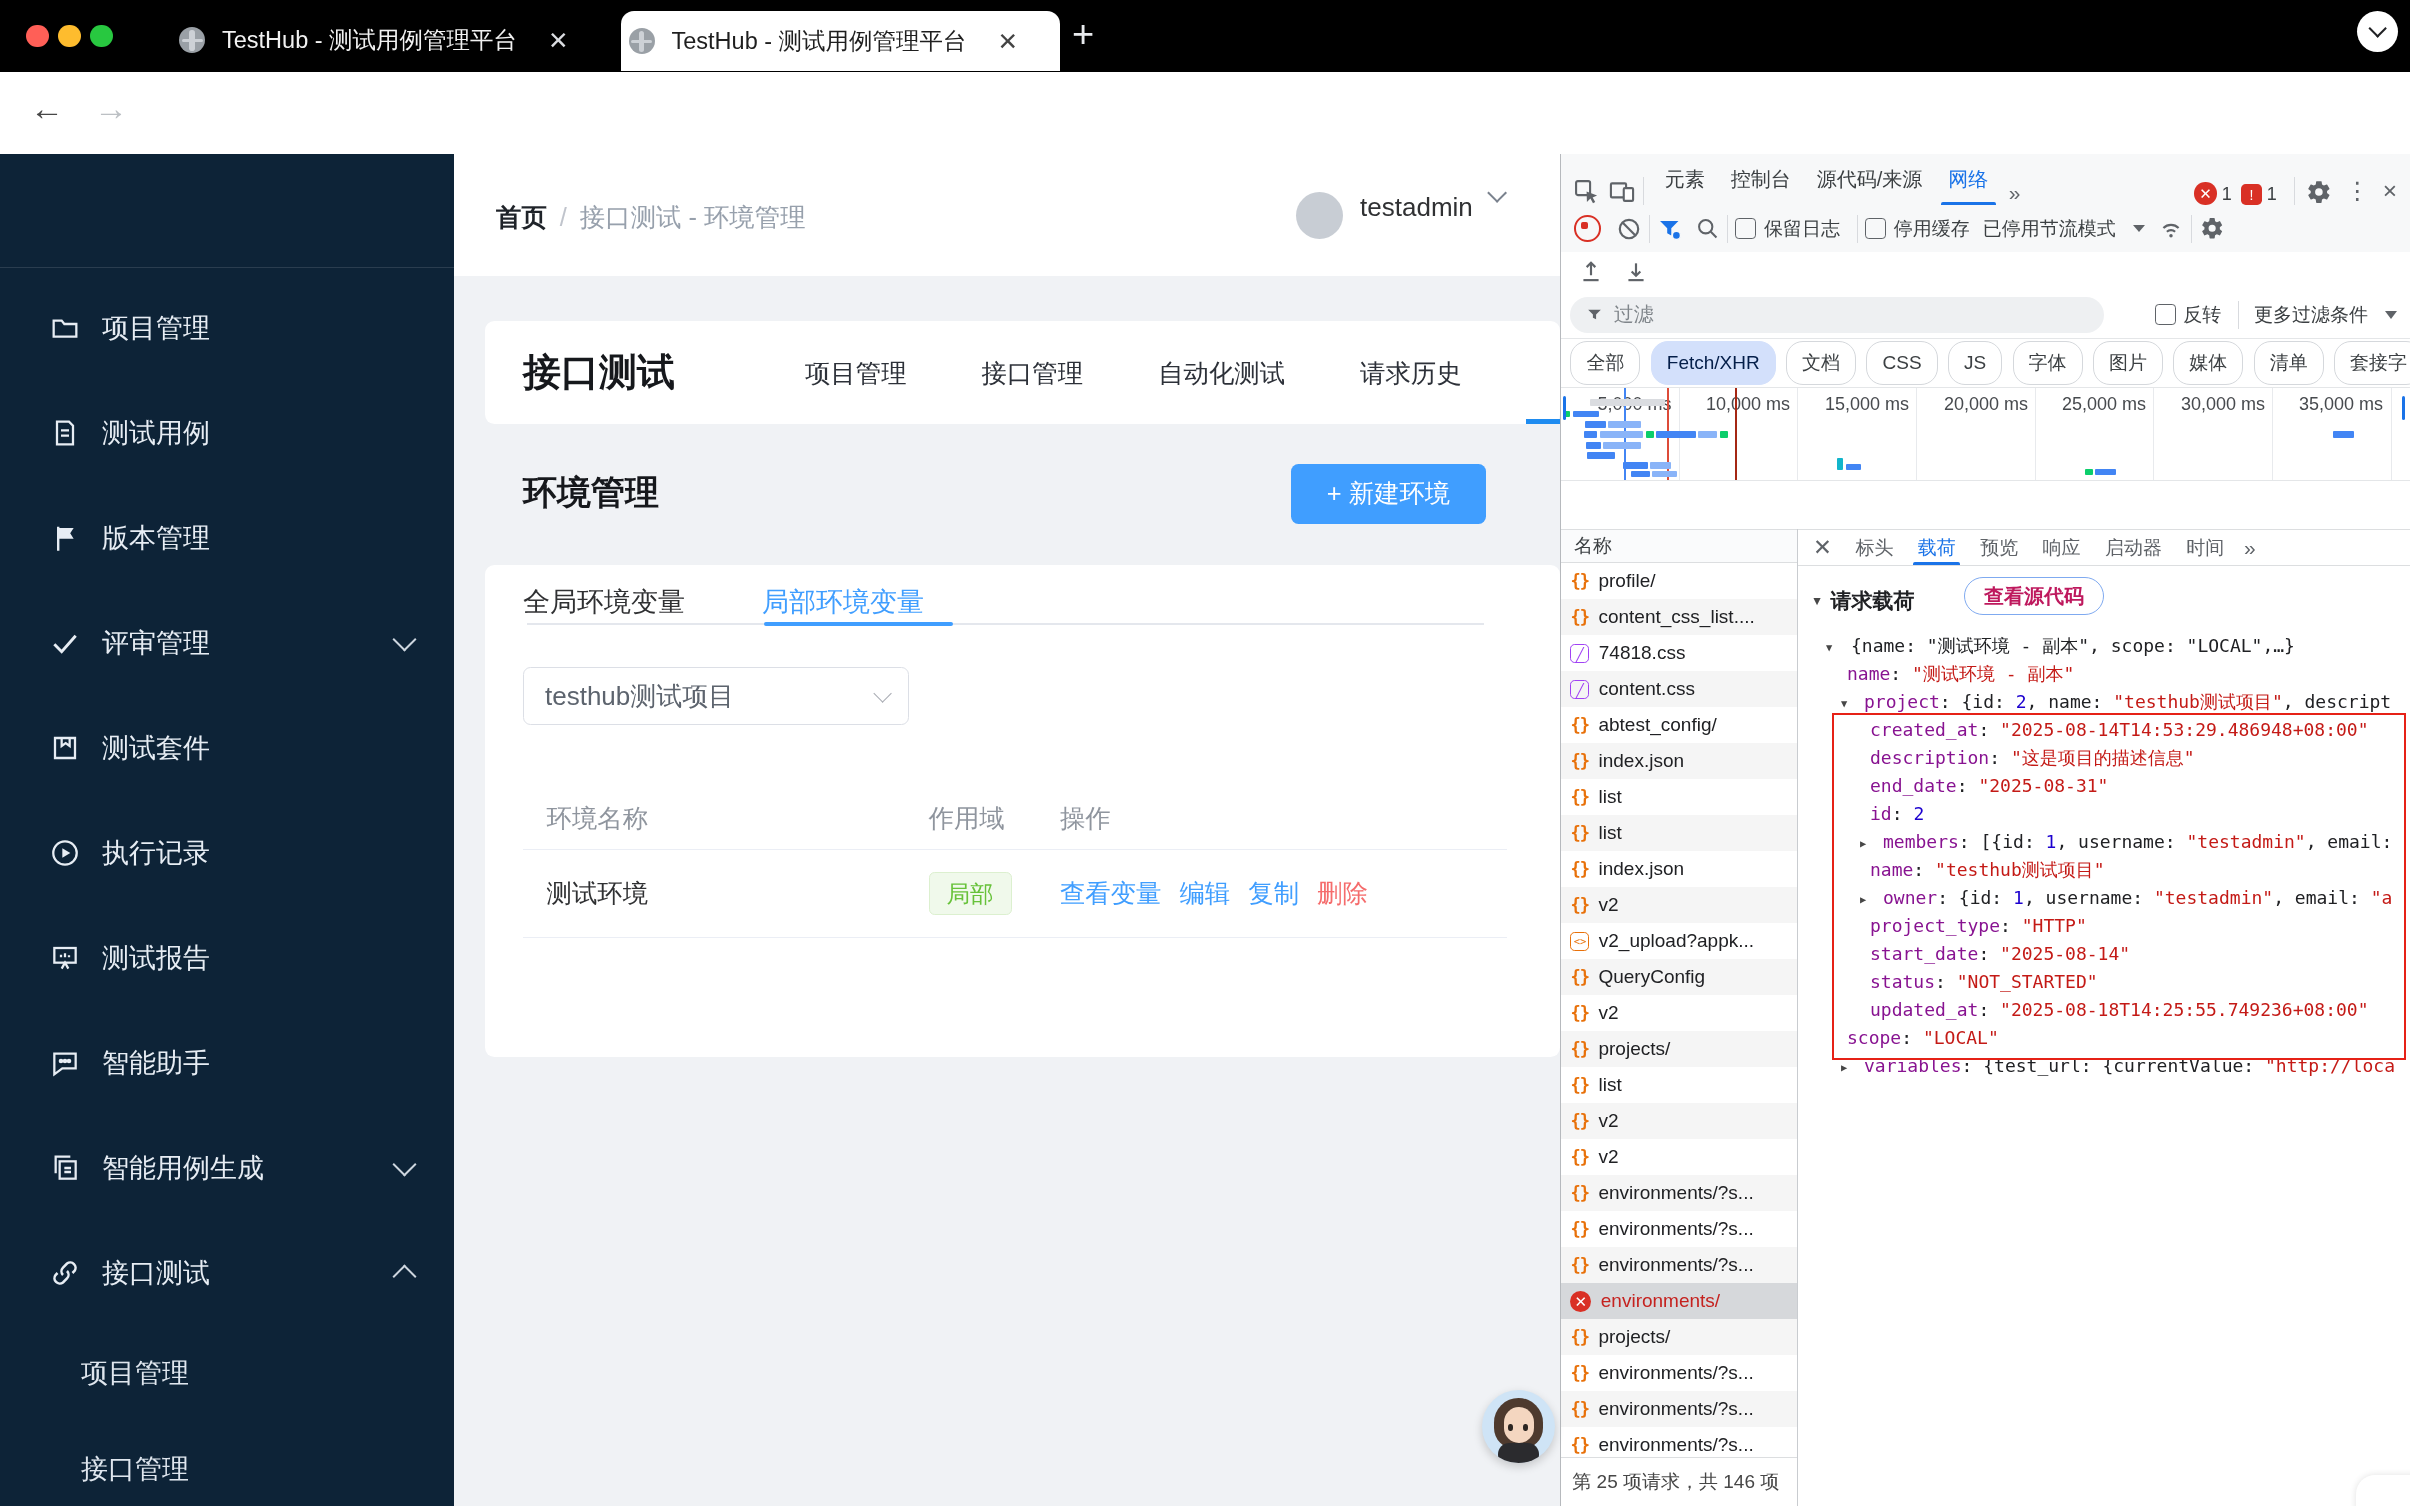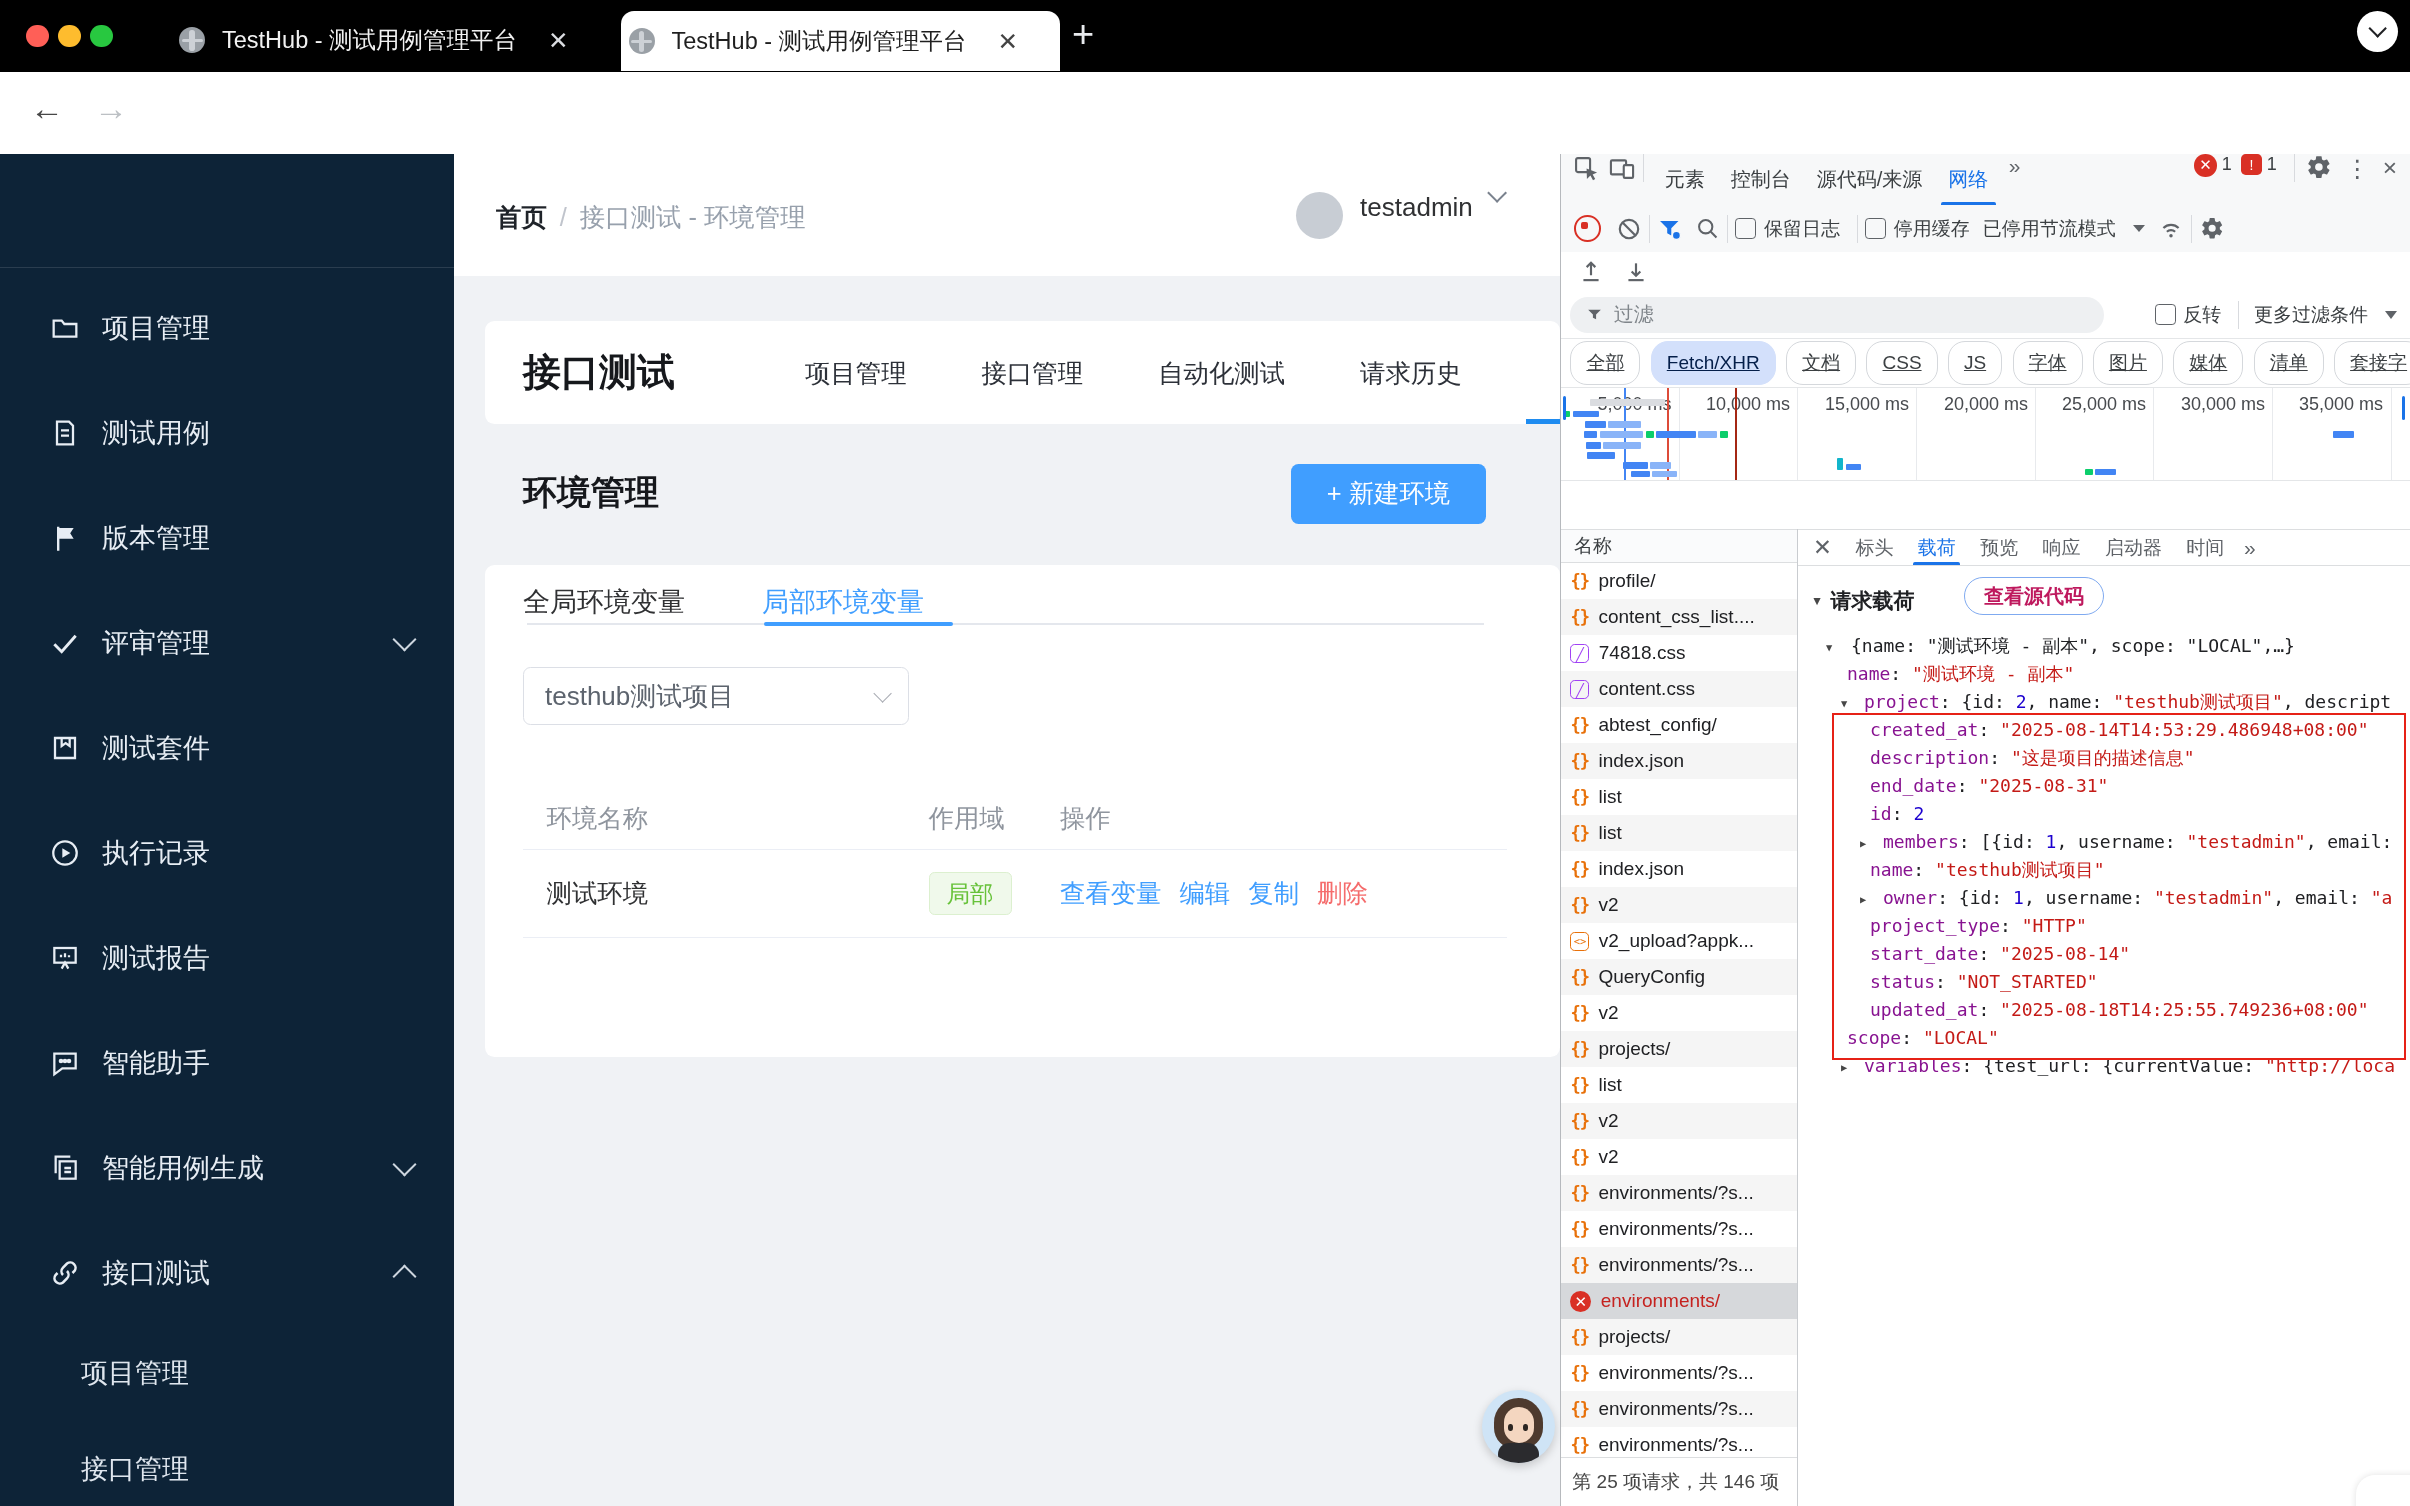--- a/index.html
+++ b/index.html
@@ -69,39 +69,39 @@
   .throw{display:flex;height:60px;align-items:center;border-bottom:0.9px solid #ebeef5;color:#8f959e;font-size:25.4px;}
   .tdrow{display:flex;height:87px;align-items:center;border-bottom:0.9px solid #ebeef5;color:#303133;font-size:25.4px;}
   .colname{width:382px;padding-left:23.5px;font-family:Liberation Mono, monospace;}
   .colscope{width:106px;}
   .colact{padding-left:25.4px;display:flex;gap:18px;}
   .badge{display:inline-block;background:#f0f9eb;border:0.9px solid #dcf0cf;color:#67c23a;font-size:23.5px;border-radius:5.6px;padding:4.7px 17px;}
   .lnk{color:#409eff;}
   .lnk.danger{color:#f56c6c;}
   
   .dt{position:absolute;left:1560px;top:154px;width:850px;height:1352px;background:#fff;border-left:0.9px solid #b6b9bd;box-sizing:border-box;font-family:"Liberation Sans","DejaVu Sans",sans-serif;}
-  .dtr1{position:absolute;left:0;top:0;width:100%;height:51px;background:#f7f8f9;border-bottom:0.9px solid #dcdee0;display:flex;align-items:flex-start;}
+  .dtr1{position:absolute;left:0;top:0;width:100%;height:51px;background:#f7f8f9;border-bottom:0.9px solid #dcdee0;display:flex;align-items:flex-end;}
   .dtr2{position:absolute;left:0;top:51px;width:100%;height:47px;background:#f7f8f9;border-bottom:0.9px solid #dcdee0;display:flex;align-items:center;}
   .dtr3{position:absolute;left:0;top:98px;width:100%;height:40px;background:#fff;display:flex;align-items:center;}
   .dtfilter{position:absolute;left:0;top:137px;width:100%;height:47px;background:#fff;border-bottom:0.9px solid #e4e6e8;display:flex;align-items:center;}
   .dtchips{position:absolute;left:0;top:185px;width:100%;height:49px;background:#fff;border-bottom:0.9px solid #e4e6e8;display:flex;align-items:center;gap:10.4px;padding-left:9.4px;overflow:hidden;box-sizing:border-box;}
   .dttl{position:absolute;left:0;top:234px;width:100%;height:92px;background:#fff;border-bottom:0.9px solid #e4e6e8;overflow:hidden;}
   .dttabs{display:flex;align-items:center;gap:0;font-size:20px;color:#3c4043;height:100%;}
   .dttab{padding:0 13px;height:100%;display:flex;align-items:center;position:relative;}
   .dttab.act{color:#1a73e8;}
   .dttab.act::after{content:"";position:absolute;left:5.6px;right:5.6px;bottom:0;height:2.8px;background:#1a73e8;border-radius:1.9px 1.9px 0 0;}
   .vdiv{width:0.9px;height:28px;background:#d8dade;margin:0 7.5px;flex:none;}
   .cb{width:19px;height:19px;border:1.9px solid #5f6368;border-radius:3.8px;flex:none;}
   .dtlabel{font-size:19px;color:#3c4043;margin:0 9.4px 0 7.5px;white-space:nowrap;}
   .caret{width:0;height:0;border-left:6.6px solid transparent;border-right:6.6px solid transparent;border-top:8.5px solid #5f6368;margin-left:7.5px;flex:none;}
   .badge-err{width:22.6px;height:22.6px;border-radius:50%;background:#d93025;color:#fff;font-size:15px;display:flex;align-items:center;justify-content:center;flex:none;}
   .badge-iss{width:21px;height:21px;border-radius:4.7px;background:#d93025;color:#fff;font-size:14px;display:flex;align-items:center;justify-content:center;flex:none;}
   .cnt{font-size:18px;color:#3c4043;margin:0 9.4px 0 4.7px;}
   .filterpill{margin-left:9.4px;width:534px;height:36px;border-radius:18px;background:#eef0f2;display:flex;align-items:center;color:#80868b;font-size:20px;}
-  .chip{height:34px;border:0.9px solid #d5d8dc;border-radius:17px;display:flex;align-items:center;padding:4px 15px;font-size:19px;color:#3c4043;white-space:nowrap;flex:none;text-decoration:underline;}
+  .chip{height:34px;border:0.9px solid #d5d8dc;border-radius:17px;display:flex;align-items:center;padding:4px 15px;font-size:19px;color:#3c4043;white-space:nowrap;flex:none;}
   .chip.act{background:#d3e0fb;border-color:#d3e0fb;color:#041e49;}
   .tllab{position:absolute;top:5.6px;font-size:18px;color:#474a4e;text-align:right;width:104px;}
   .tlgrid{position:absolute;top:0;bottom:0;width:0.9px;background:#e8eaed;}
   .tlbar{position:absolute;border-radius:0.9px;}
   .tlline{position:absolute;top:0;bottom:0;width:1.9px;}
   .tlhandle{position:absolute;top:7.5px;width:2.8px;height:24.5px;background:#1a73e8;border-radius:1.9px;}
   .reqhead{position:absolute;left:0;top:375px;width:236px;height:34px;border-bottom:0.9px solid #dcdee0;border-top:0.9px solid #dcdee0;background:#fafbfc;font-size:19px;color:#3c4043;display:flex;align-items:center;padding-left:13px;box-sizing:border-box;}
   .reqlist{position:absolute;left:0;top:409px;width:236px;height:895px;overflow:hidden;}
   .req{height:36px;display:flex;align-items:center;padding-left:9.4px;font-size:19px;color:#202124;white-space:nowrap;overflow:hidden;}
   .req:nth-child(even){background:#f5f5f5;}

